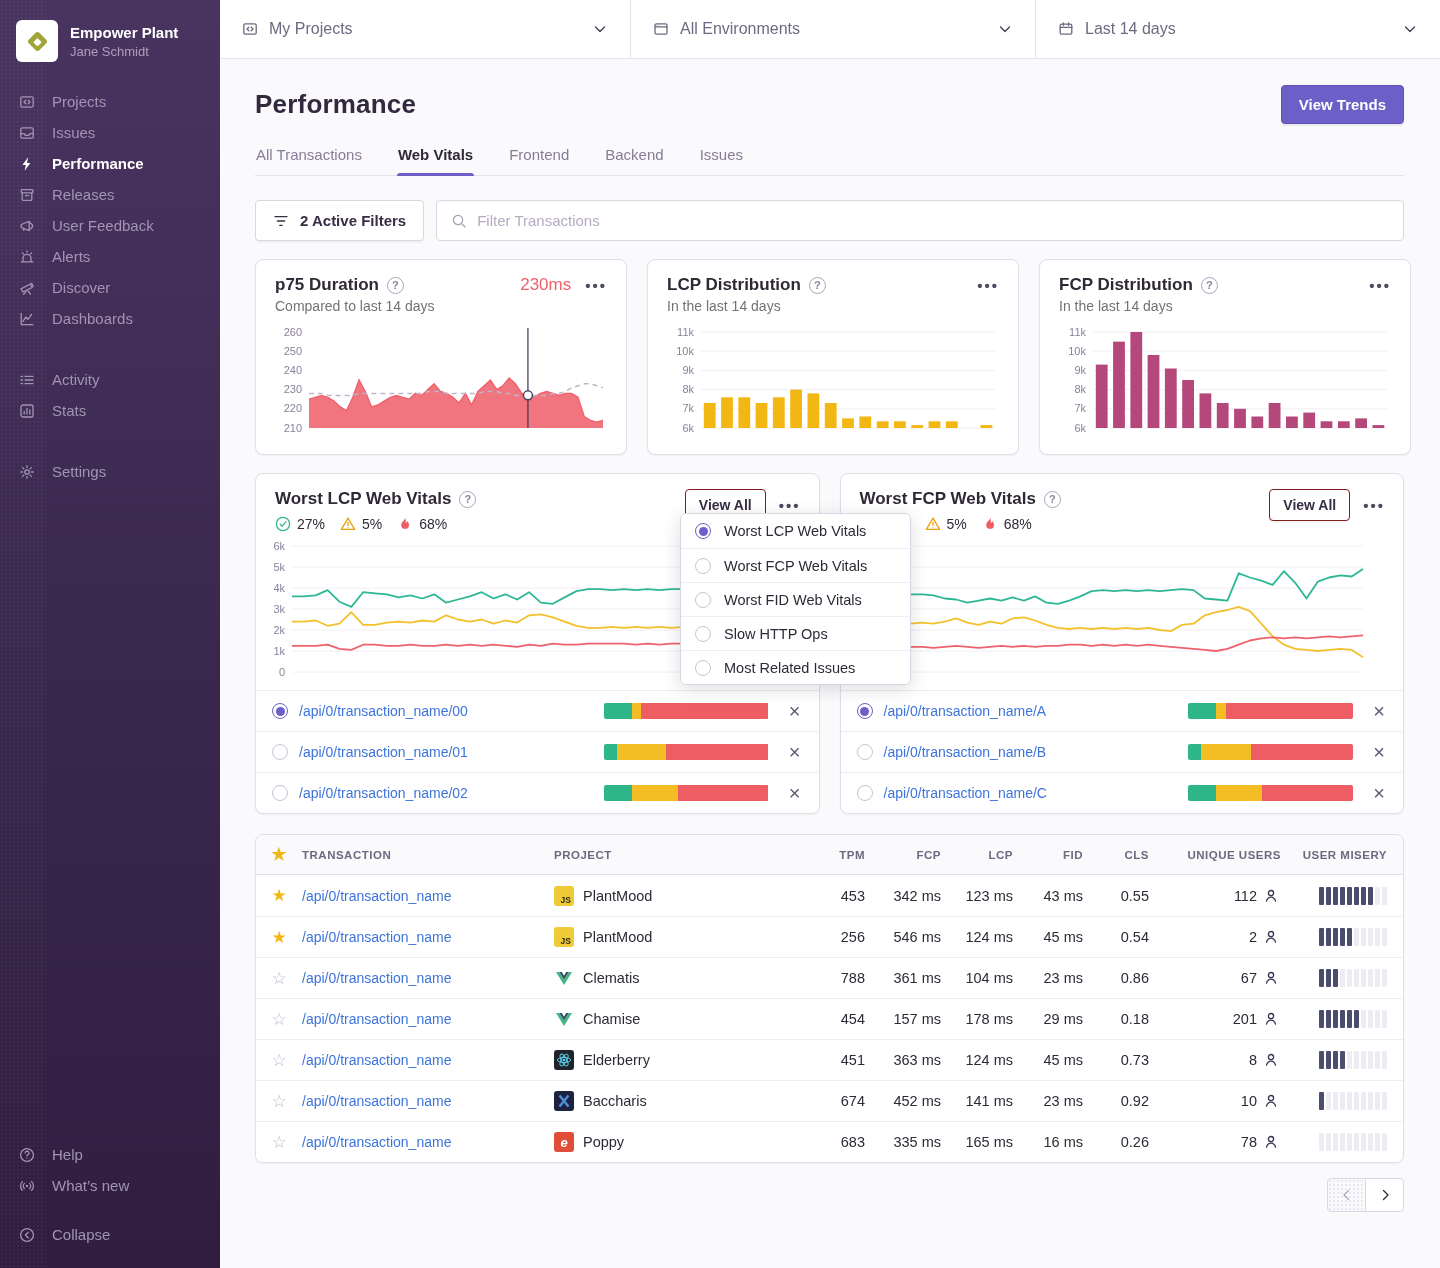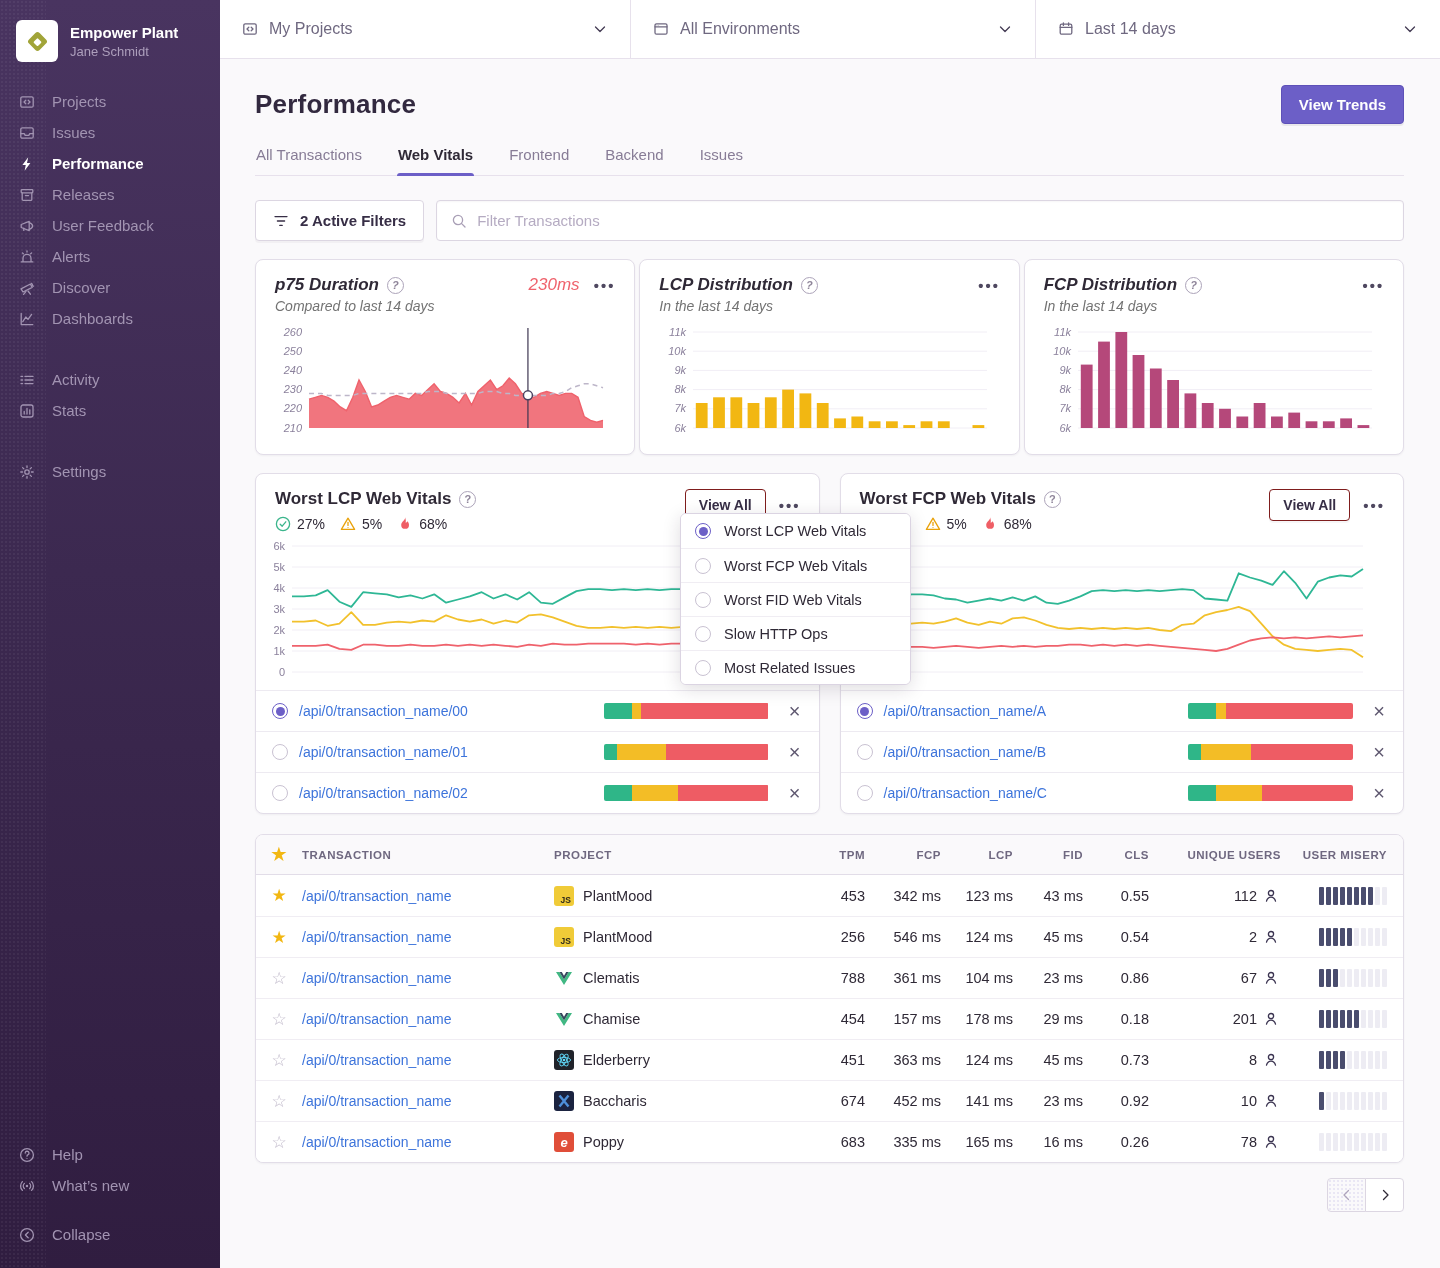--- a/index.html
+++ b/index.html
@@ -46,21 +46,21 @@
   .filter-row { display:flex; gap:12px; margin:24px 0 18px; }
   .btn-filter { display:flex; align-items:center; gap:11px; background:#fff; border:1px solid #DCD6E2; border-radius:4px;
     padding:0 17px; height:41px; font-weight:bold; font-size:15px; color:#372E46; cursor:pointer; box-shadow:0 2px 0 rgba(43,34,51,.04); font-family:inherit; }
   .search { flex:1; display:flex; align-items:center; gap:10px; background:#fff; border:1px solid #DCD6E2; border-radius:4px;
     height:41px; padding:0 14px; color:#A99FB6; box-shadow:inset 0 1px 2px rgba(43,34,51,.04); }
   .search input { border:none; outline:none; flex:1; font-size:15px; color:#2F2936; font-family:inherit; background:transparent; }
   .search input::placeholder { color:#B5ABC2; }
 
   
   .card { background:#fff; border:1px solid #E2DDE8; border-radius:8px; box-shadow:0 1px 2px rgba(43,34,51,.05); }
-  .cards3 { display:grid; grid-template-columns:1fr 1fr 1fr; gap:4px;font-style:italic; }
+  .cards3 { display:grid; grid-template-columns:1fr 1fr 1fr; gap:20px; }
   .card-pad { padding:15px 19px 10px; }
   .card-head { display:flex; align-items:center; }
   .card-title { font-size:17px; font-weight:bold; color:#2F2936; }
   .help { width:17px; height:17px; border:1.4px solid #ACA3B9; border-radius:50%; color:#8E8499; font-size:11px; font-weight:bold;
     display:inline-flex; align-items:center; justify-content:center; margin-left:8px; cursor:pointer; flex:none; }
   .card-value { margin-left:auto; color:#EF626C; font-size:17px; }
   .dots { color:#4F4860; font-weight:bold; font-size:15px; letter-spacing:2px; cursor:pointer; line-height:1; }
   .card-head .dots { margin-left:14px; }
   .card-sub { font-size:14px; color:#737373; margin-top:3px; }
   .chart-wrap { margin-top:8px; }

